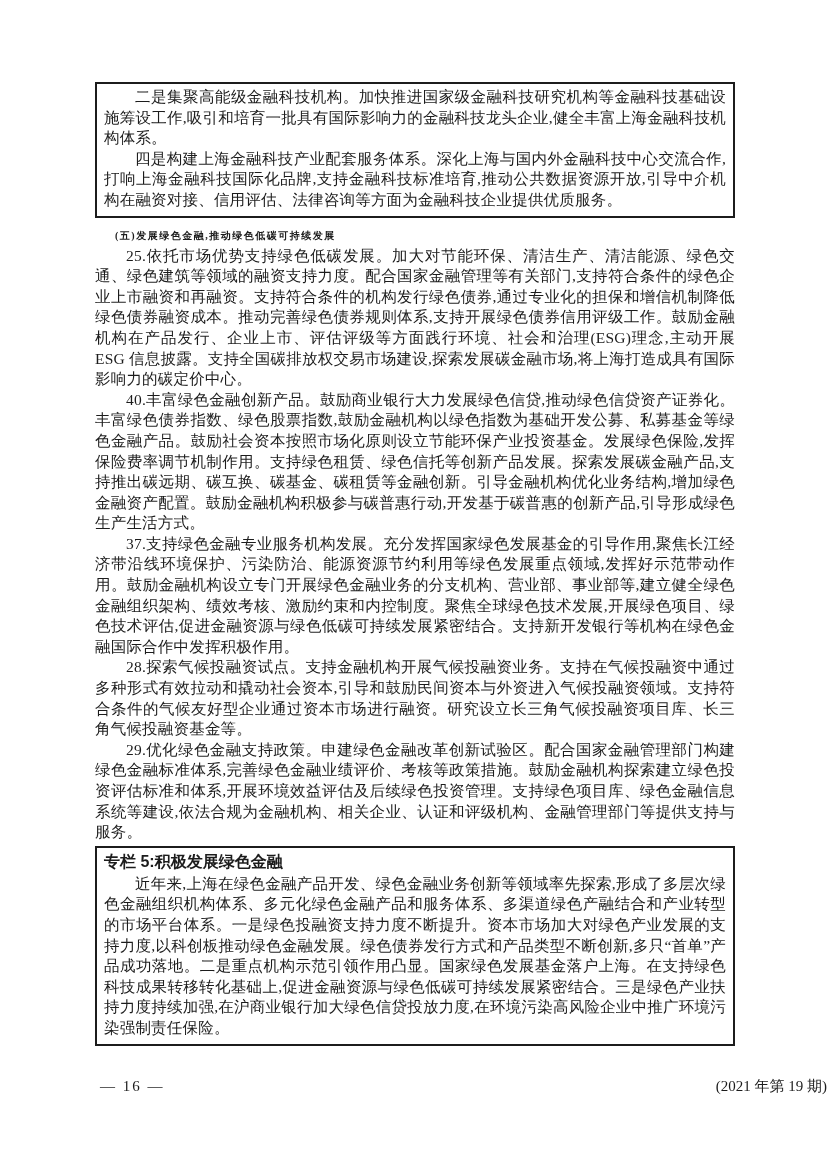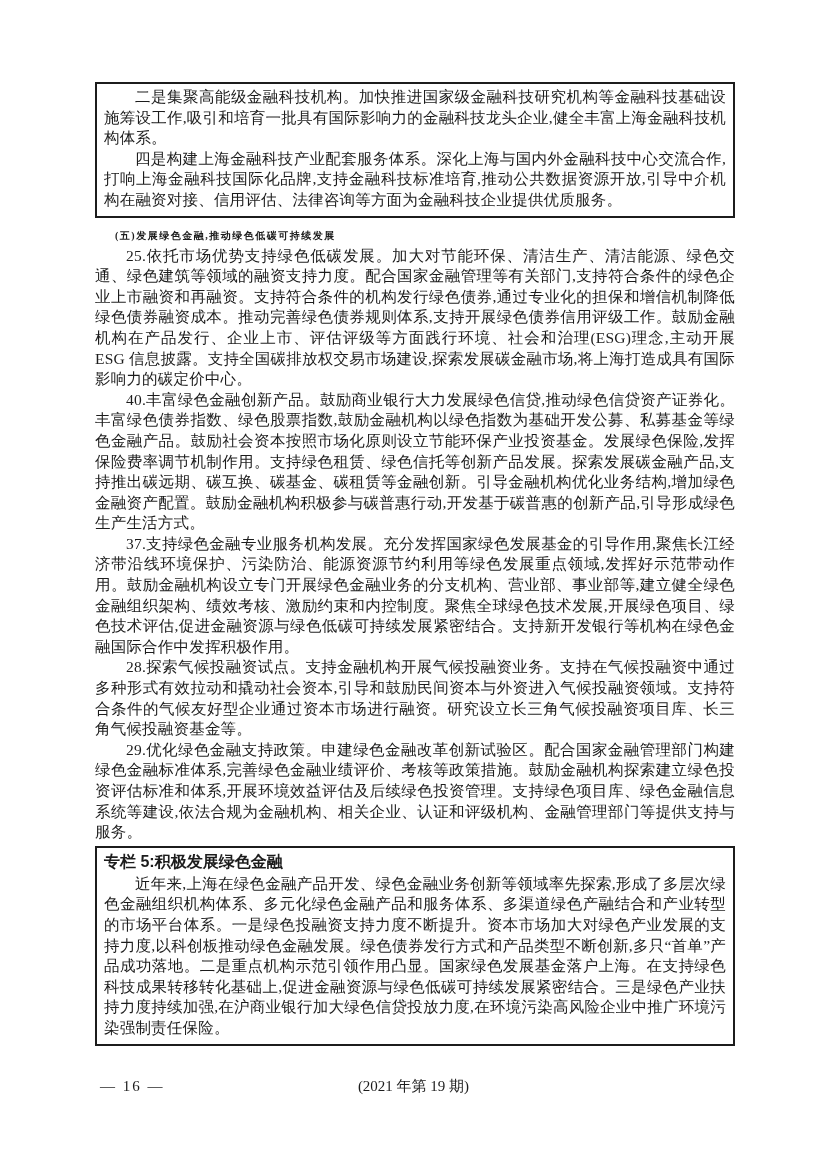--- a/index.html
+++ b/index.html
@@ -59,21 +59,21 @@
     line-height: 20px;
   }
   .footer .page-num {
     position: absolute;
     left: 100px;
     top: 0;
     letter-spacing: 2px;
   }
   .footer .issue {
     display: block;
-    text-align: center;
+    text-align: right;
   }
 </style>
 </head>
 <body>
 
 <div class="page">
   <div class="content">
 
     <div class="callout-box box-top">
       <p class="para">二是集聚高能级金融科技机构。加快推进国家级金融科技研究机构等金融科技基础设施筹设工作,吸引和培育一批具有国际影响力的金融科技龙头企业,健全丰富上海金融科技机构体系。</p>

